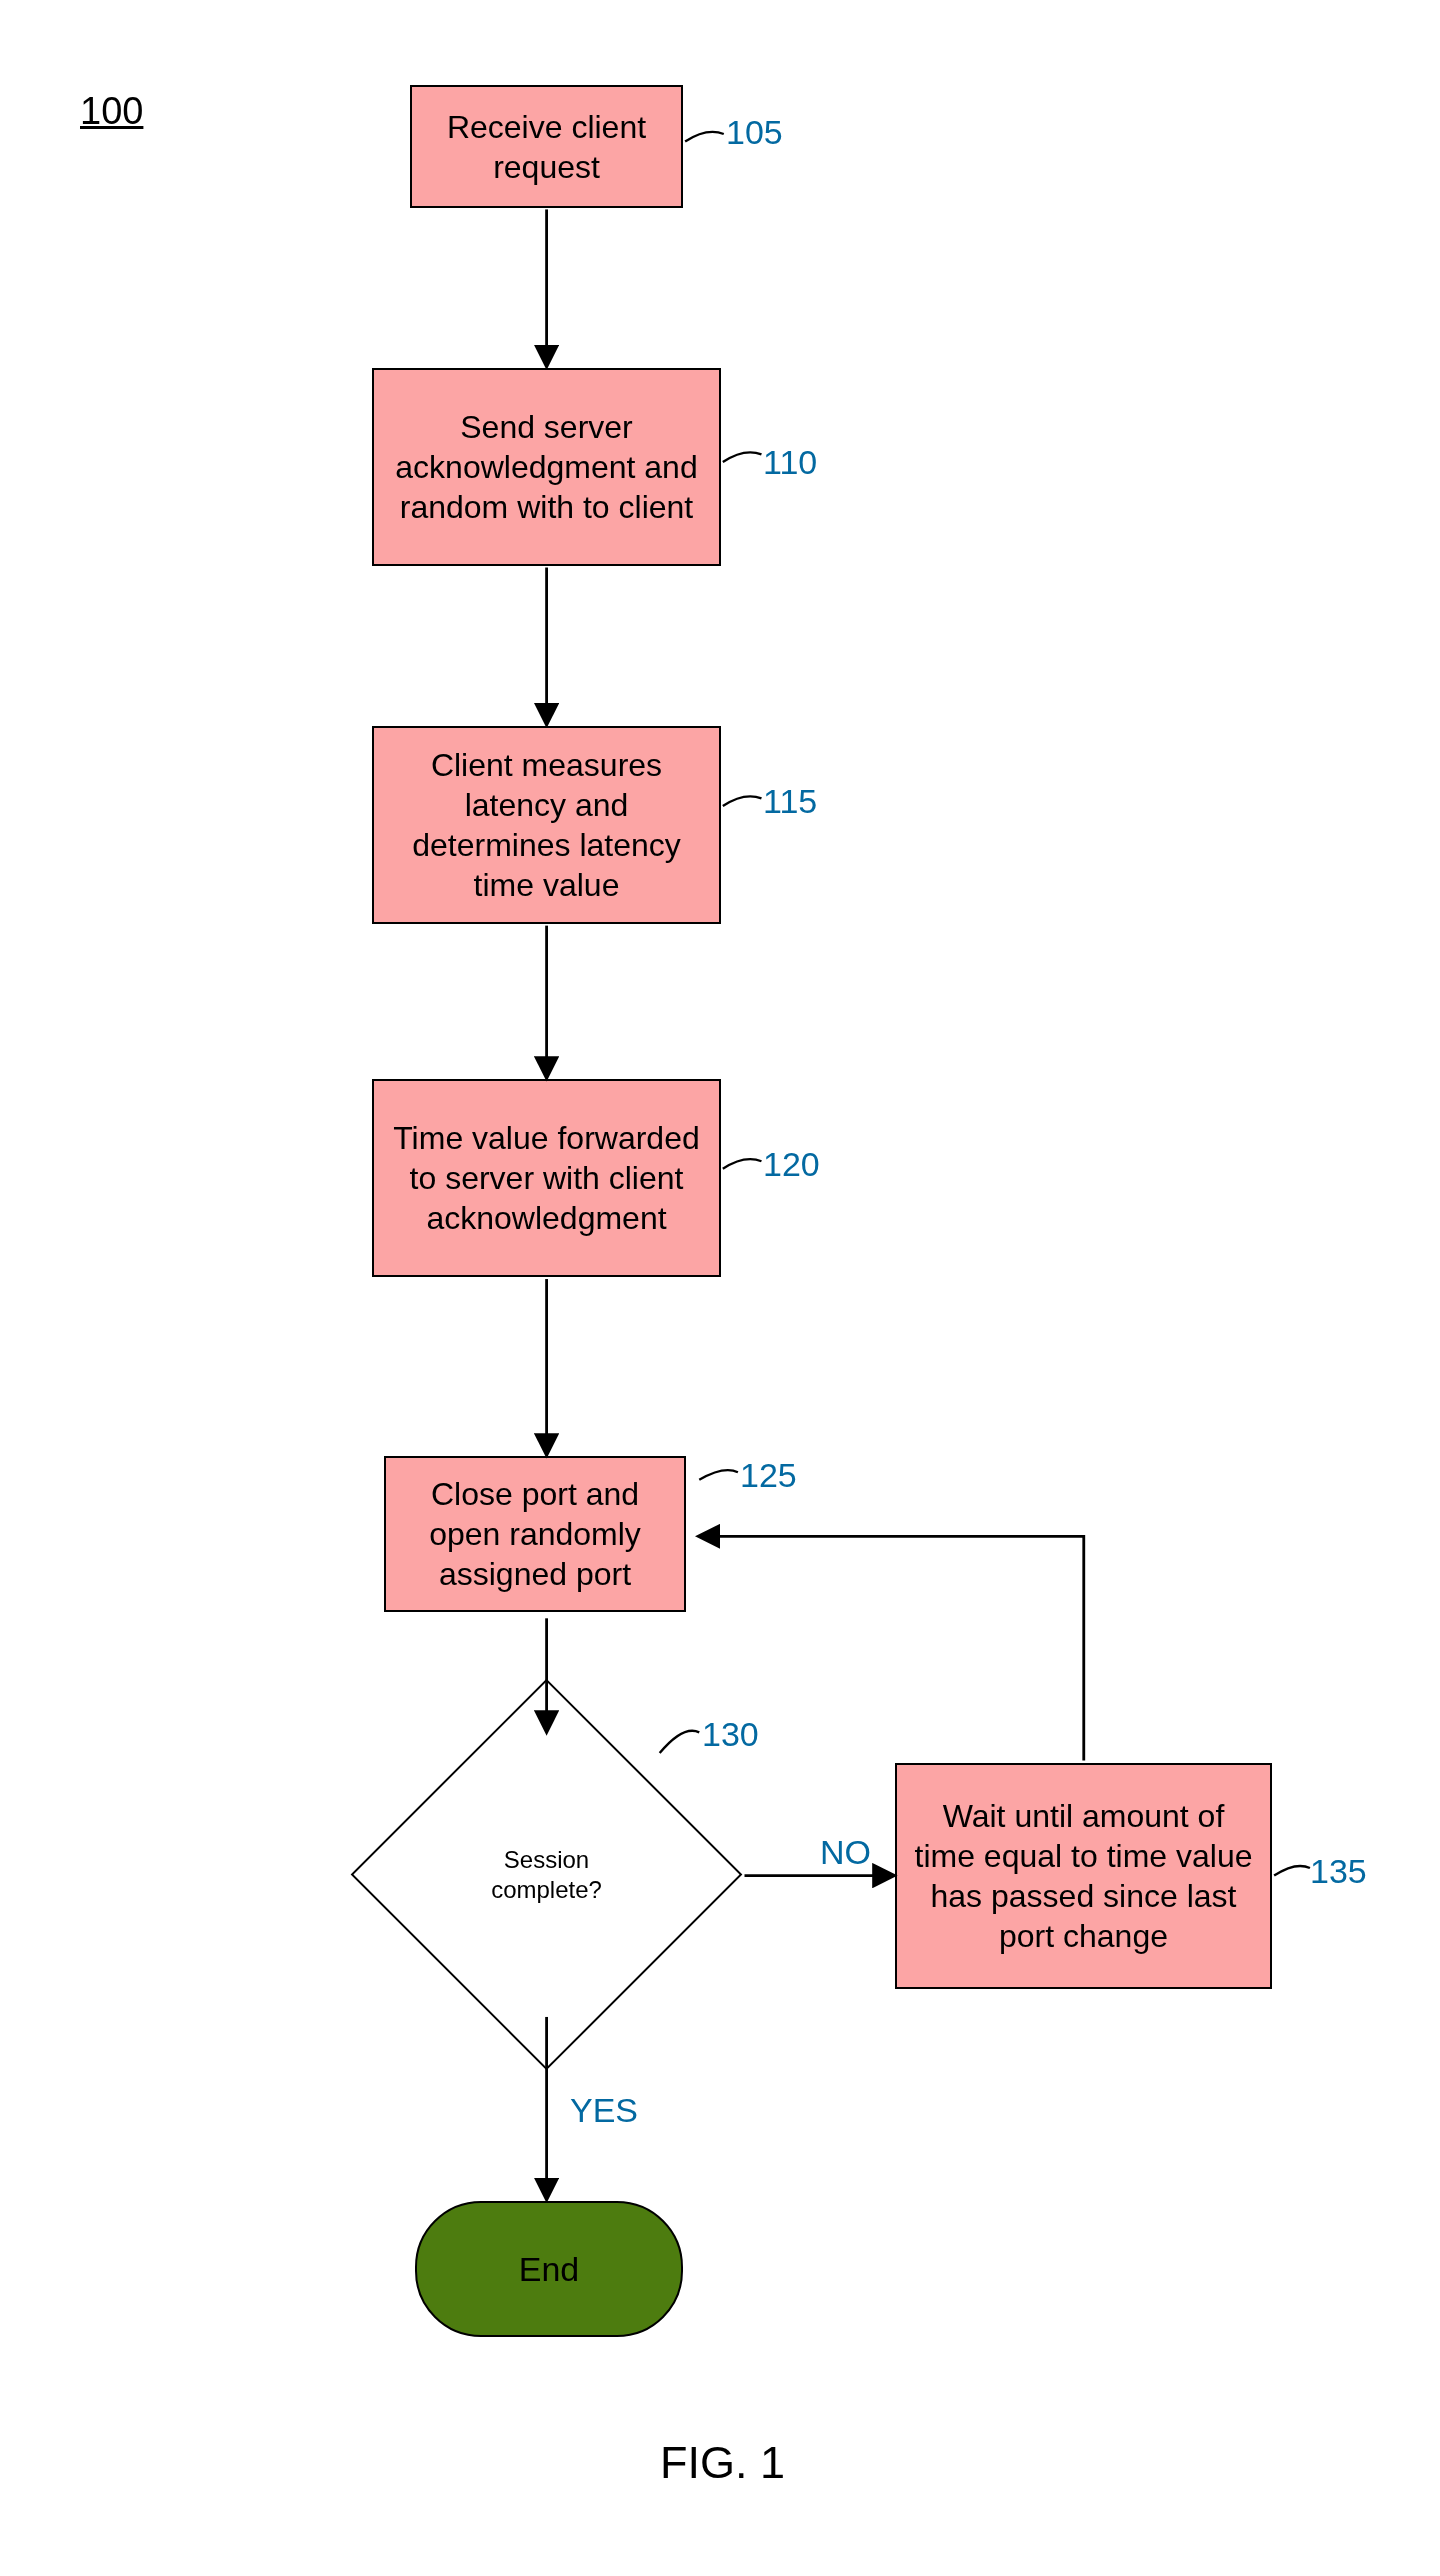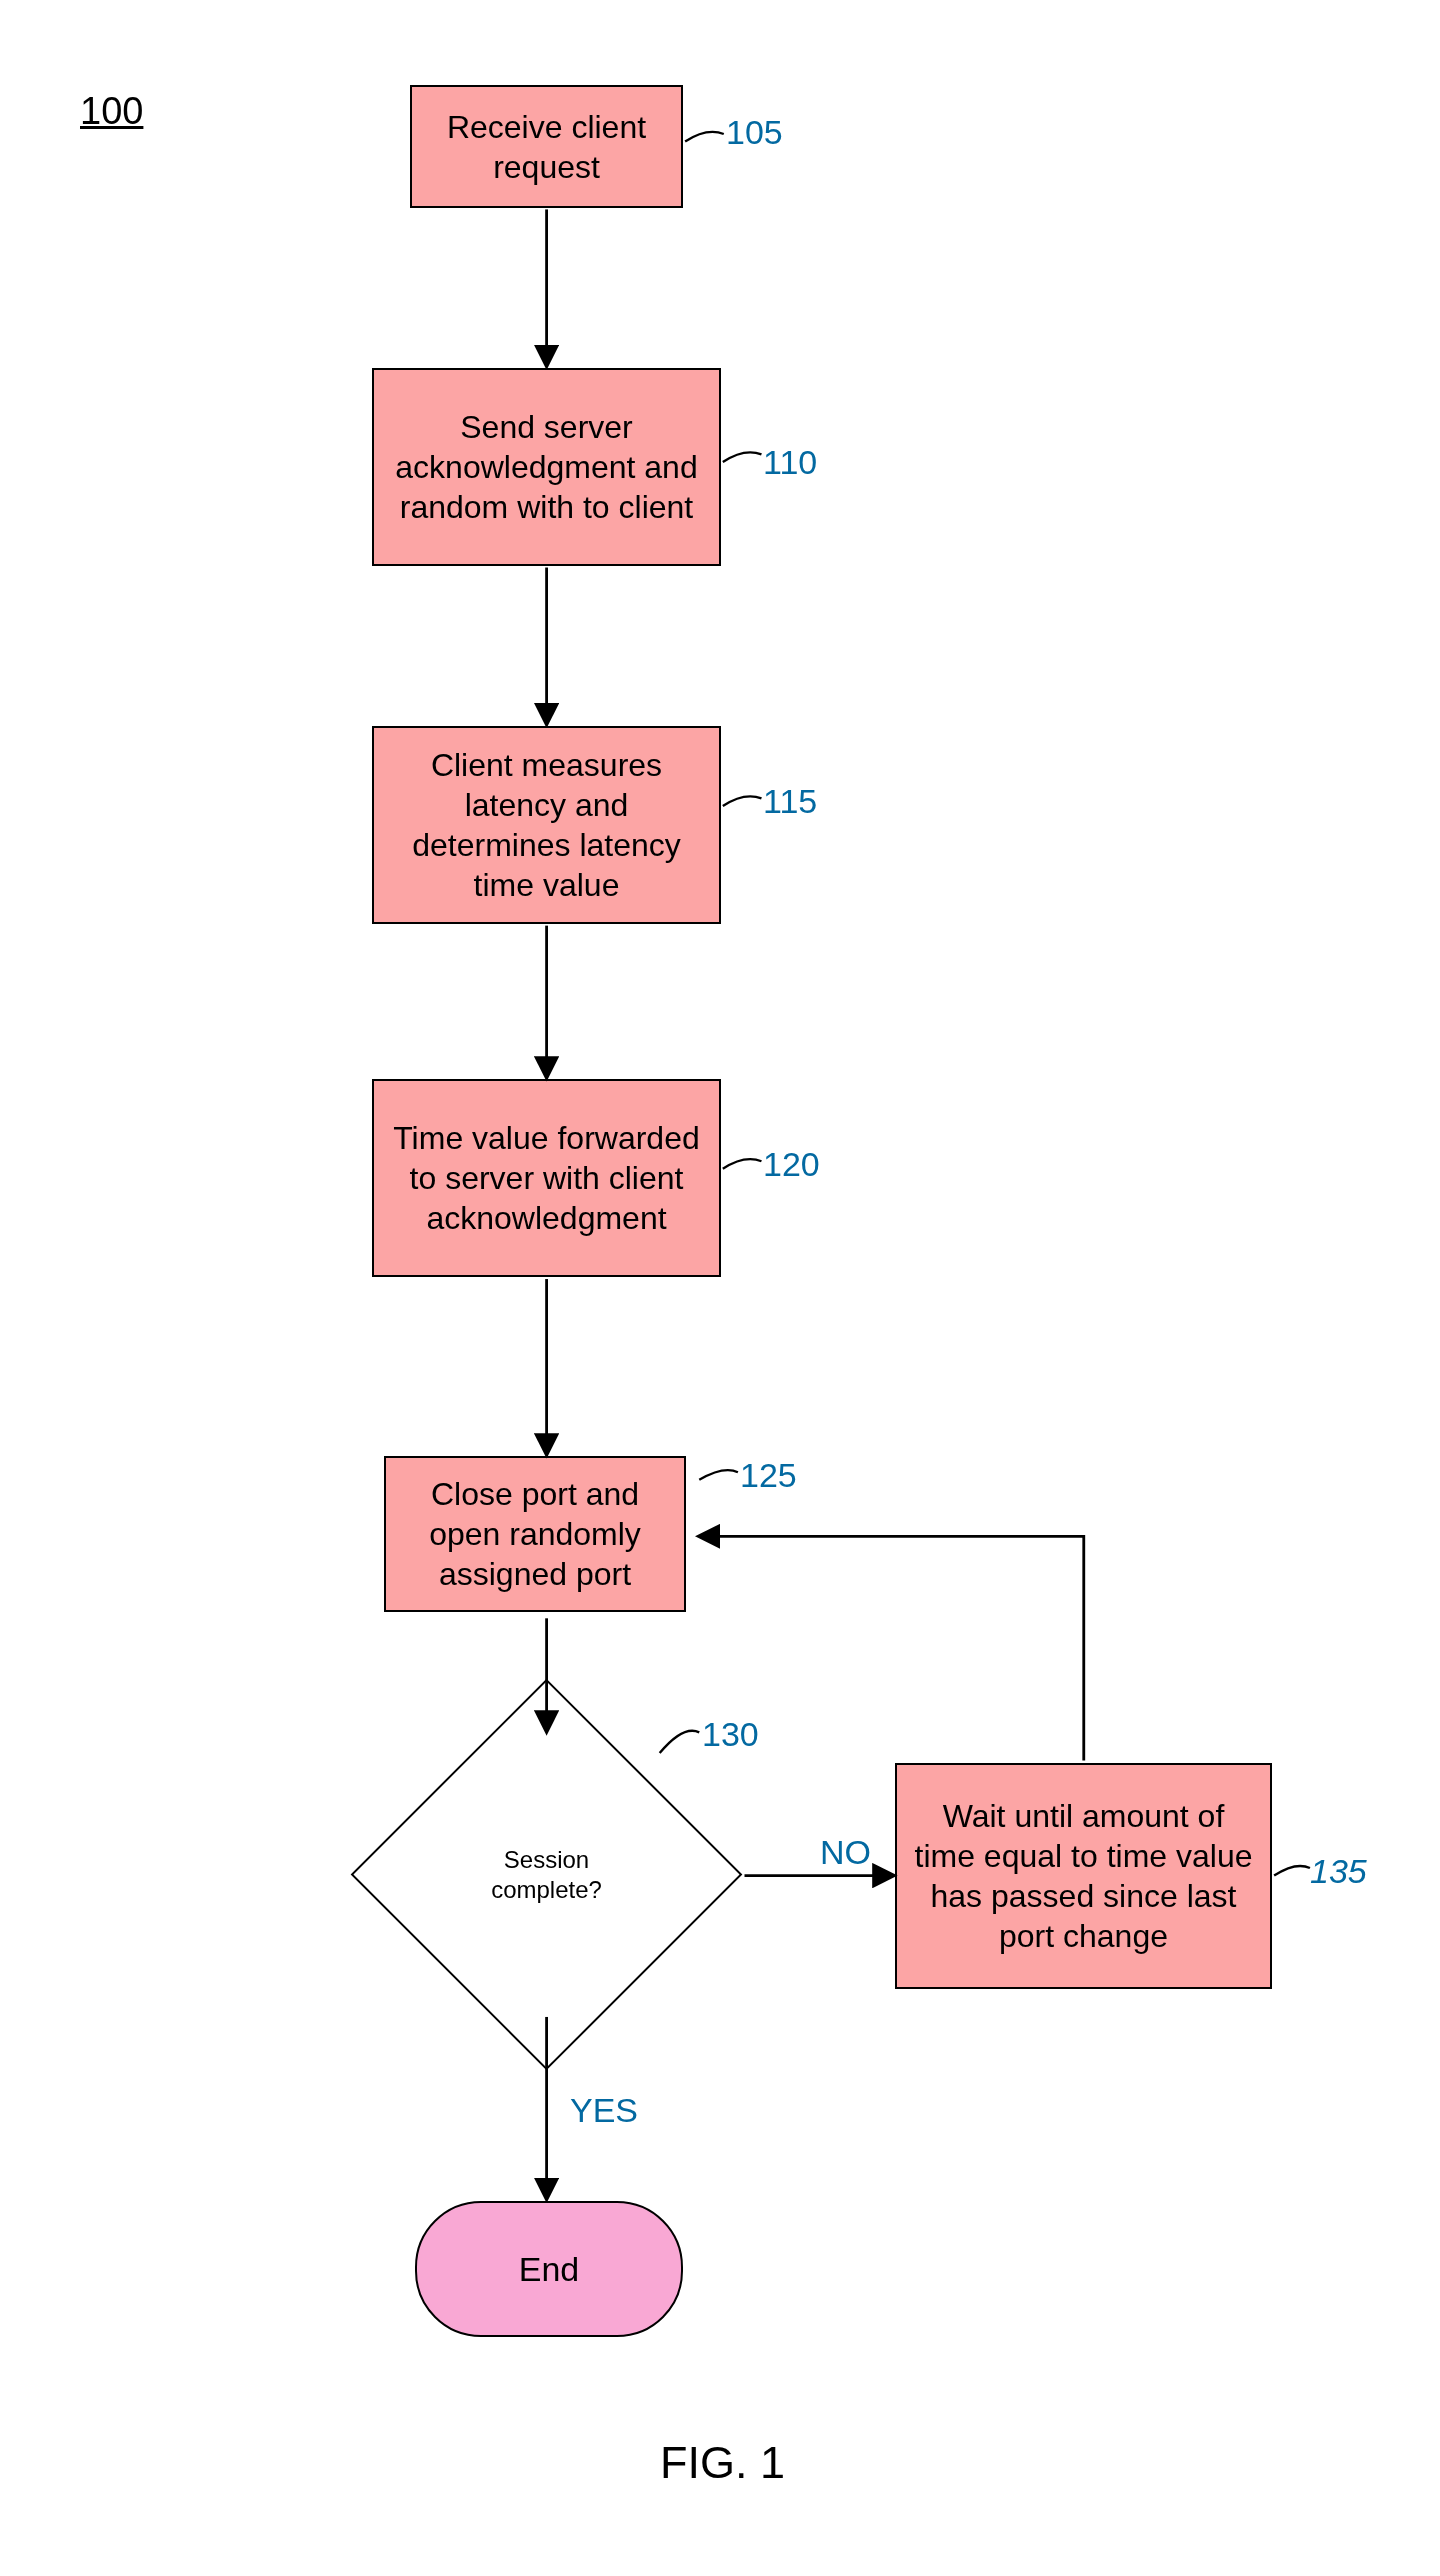--- a/index.html
+++ b/index.html
@@ -23,21 +23,21 @@
     text-align: center;
     font-size: 32px;
     line-height: 1.25;
     padding: 9.4px 17px;
     box-sizing: border-box;
   }
   .term {
     position: absolute;
     border: 2.8px solid #000;
     border-radius: 66px;
-    background: #f9a8d4;
+    background: #4d7c0f;
     display: flex;
     align-items: center;
     justify-content: center;
     font-size: 34px;
   }
   .label {
     position: absolute;
     font-size: 34px;
     color: #0369a1;
     white-space: nowrap;
@@ -113,21 +113,21 @@
 
   <div class="diamond-wrap" style="left:408px; top:1736px; width:277px; height:277px;">
     <div class="diamond"></div>
     <div class="diamond-text">Session complete?</div>
   </div>
   <div class="label" style="left:702px; top:1715px;">130</div>
 
   <div class="box" style="left:895px; top:1763px; width:377px; height:226px;">
     <span>Wait until amount of time equal to time value has passed since last port change</span>
   </div>
-  <div class="label" style="left:1310px; top:1852px;font-style:italic;">135</div>
+  <div class="label" style="left:1310px; top:1852px;">135</div>
 
   <div class="term" style="left:415px; top:2201px; width:264px; height:132px;">
     <span>End</span>
   </div>
 
   <div class="label" style="left:820px; top:1833px;">NO</div>
   <div class="label" style="left:570px; top:2091px;">YES</div>
 
   <div class="figcap" style="left:660px; top:2437px;">FIG. 1</div>
 

